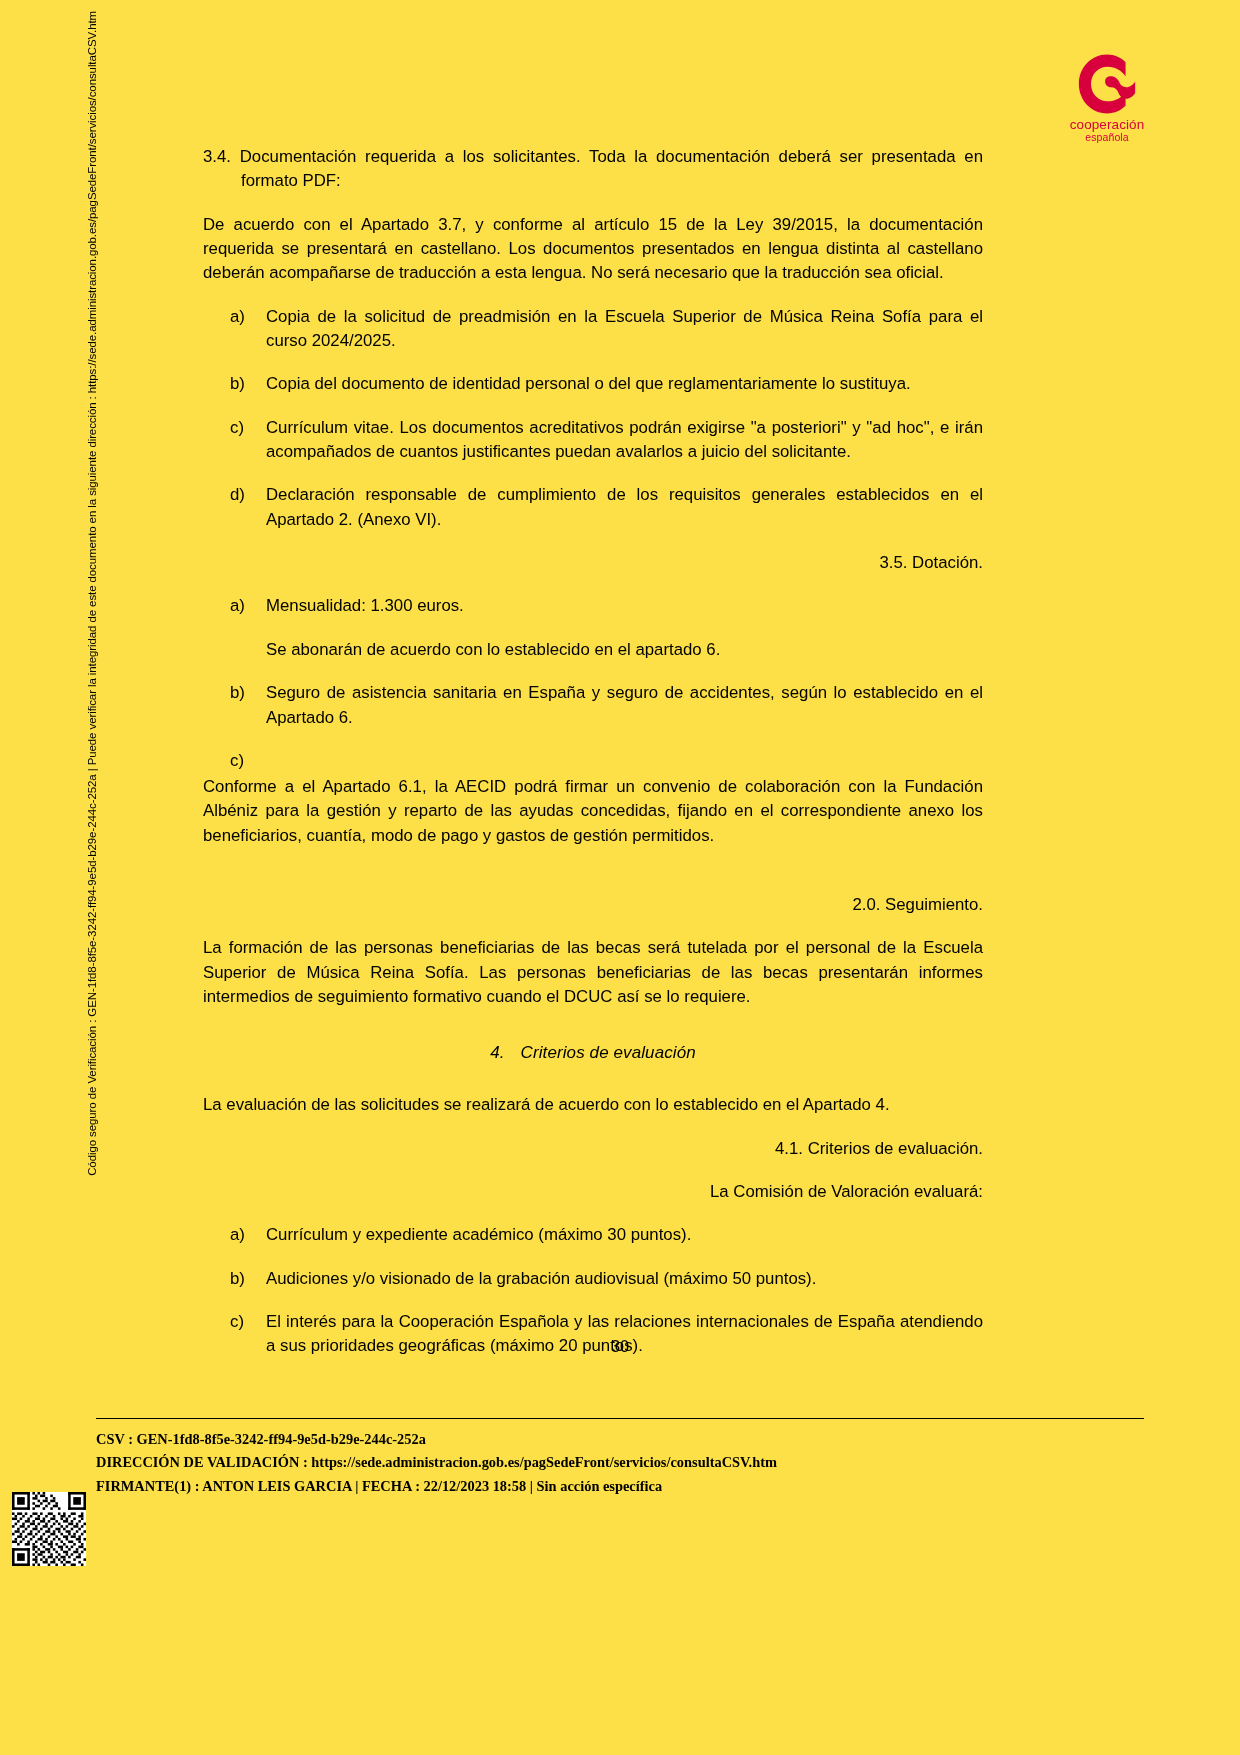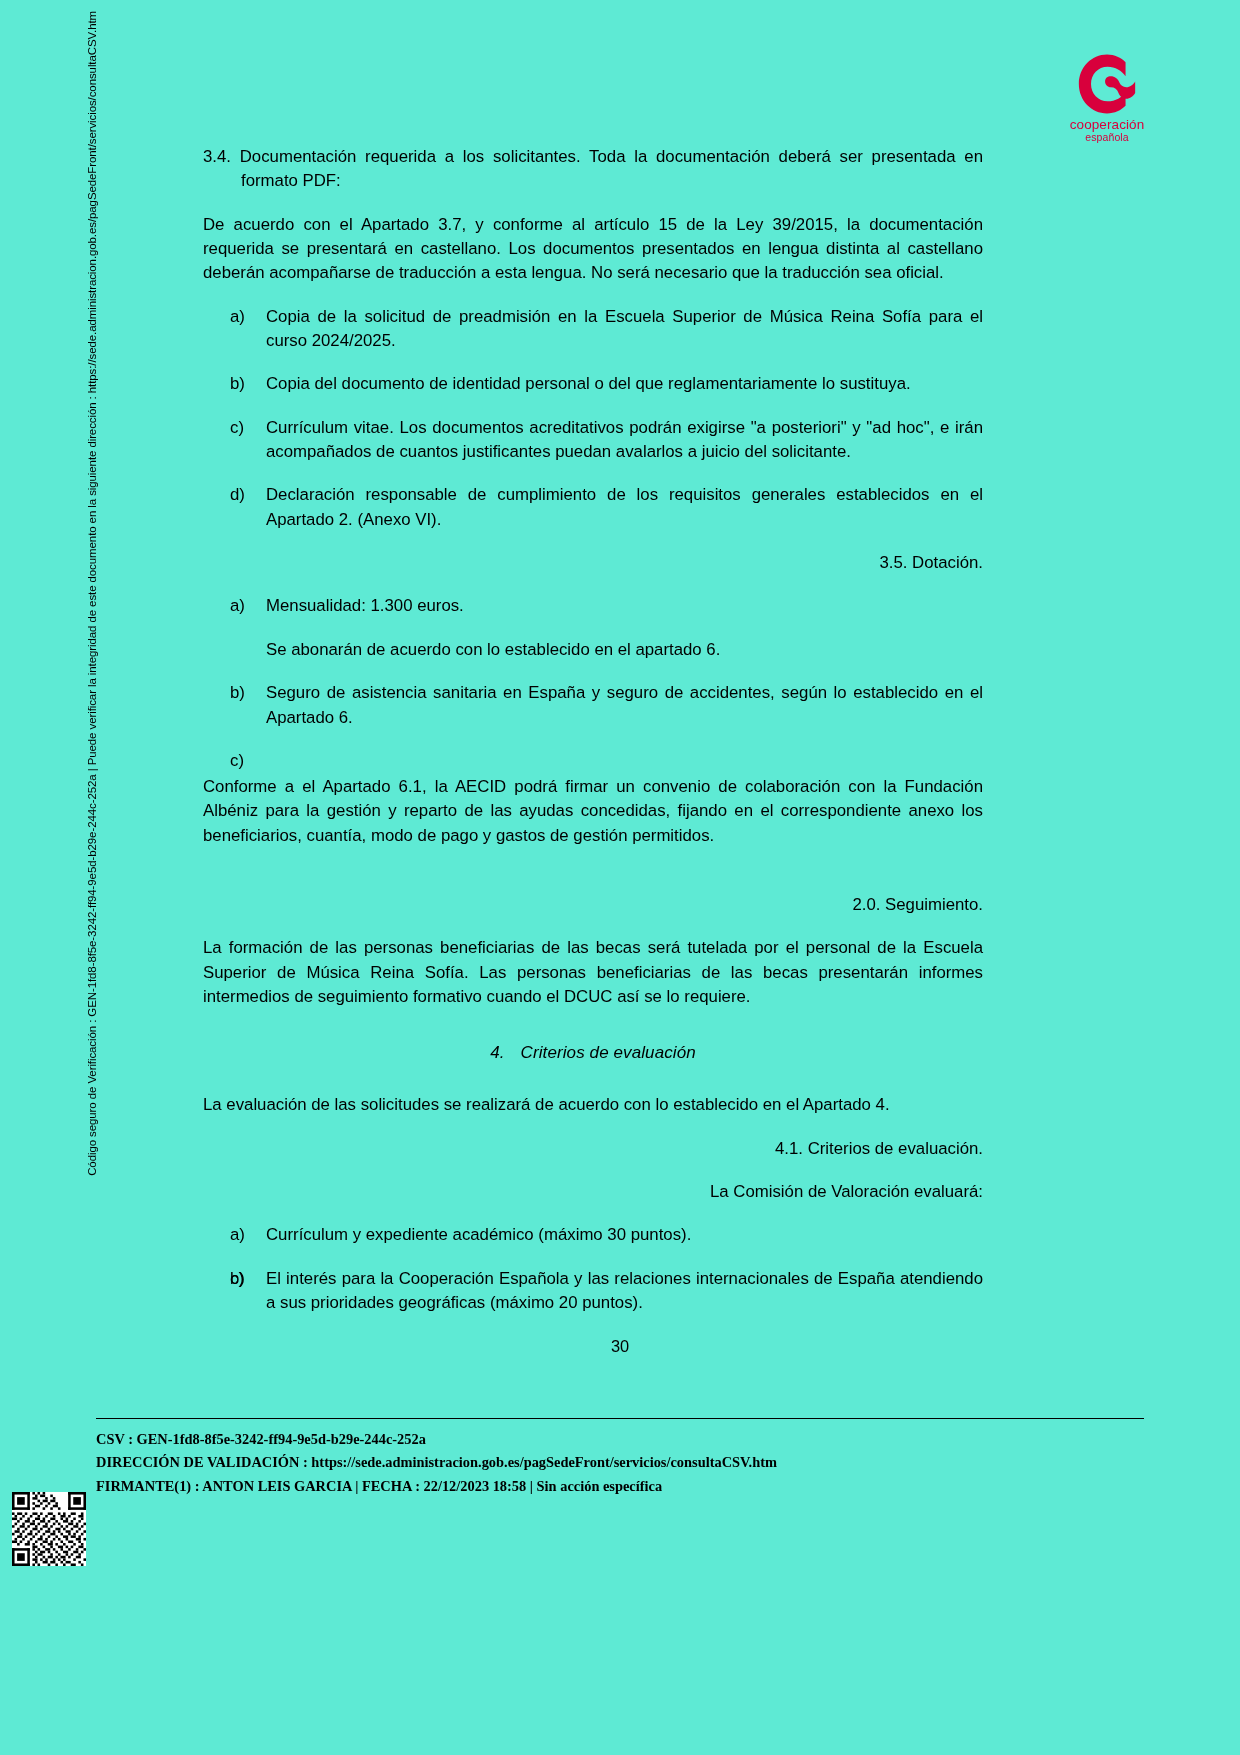--- a/index.html
+++ b/index.html
@@ -8,21 +8,21 @@
     background: #ffffff;
   }
   body {
     font-family: "Liberation Sans", sans-serif;
     color: #000000;
   }
   .page {
     position: relative;
     width: 1240px;
     height: 1755px;
-    background: #5eead4;
+    background: #fde047;
     overflow: hidden;
   }
 
   
   .logo-block {
     position: absolute;
     top: 52px;
     left: 1042px;
     width: 130px;
     text-align: center;
@@ -240,20 +240,21 @@
     <p class="p nojust">La evaluación de las solicitudes se realizará de acuerdo con lo establecido en el Apartado 4.</p>
     <p class="section-head">4.1. Criterios de evaluación.</p>
     <p class="section-head">La Comisión de Valoración evaluará:</p>
 
     <div class="li">
       <span class="marker">a)</span>
       <span>Currículum y expediente académico (máximo 30 puntos).</span>
     </div>
     <div class="li">
       <span class="marker">b)</span>
+      <span>Audiciones y/o visionado de la grabación audiovisual (máximo 50 puntos).</span>
     </div>
     <div class="li">
       <span class="marker">c)</span>
       <span>El interés para la Cooperación Española y las relaciones internacionales de España atendiendo a sus prioridades geográficas (máximo 20 puntos).</span>
     </div>
   </div>
 
   <div class="page-number">30</div>
 
   <div class="footer-rule"></div>

